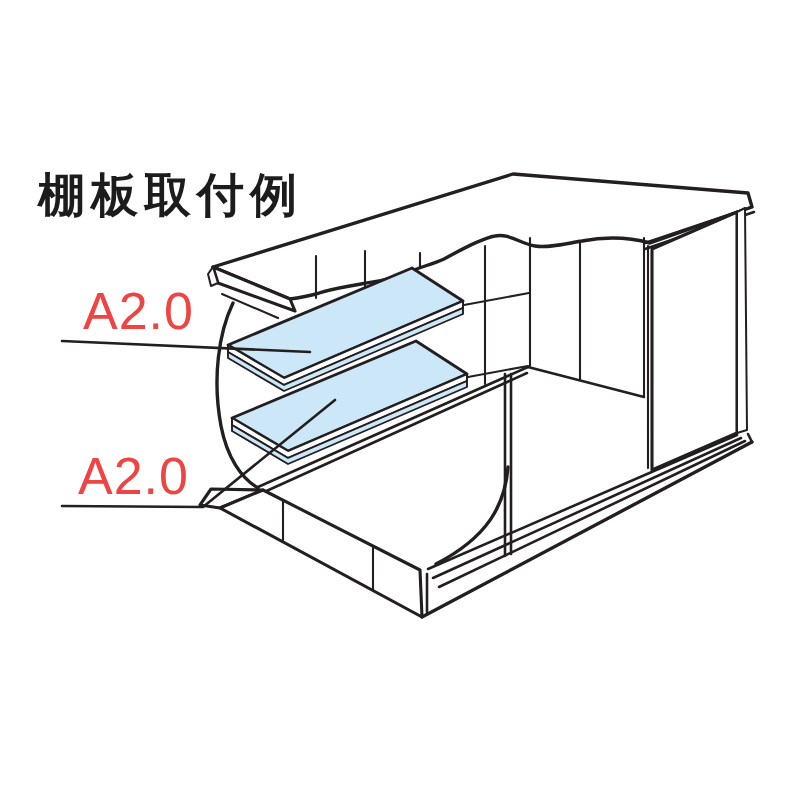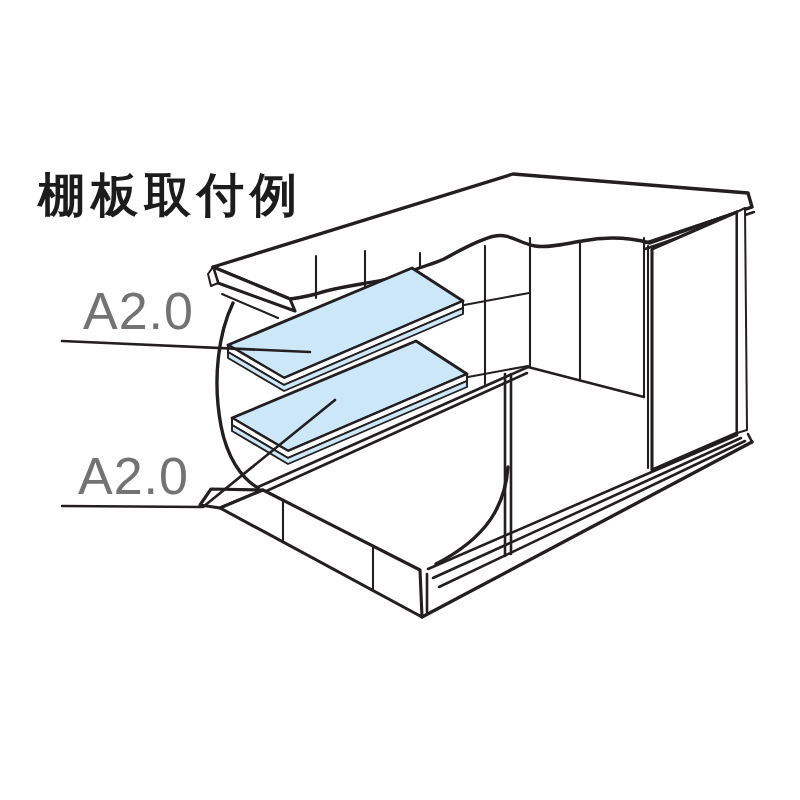--- a/index.html
+++ b/index.html
@@ -6,21 +6,21 @@
     --line:#231f20;
     --shelf_fill:#cbe7f8;
     --background:#ffffff;
   }
   html,body{margin:0;padding:0;width:800px;height:800px;background:var(--background);
     font-family:"Liberation Sans","DejaVu Sans",sans-serif;overflow:hidden;}
   .stage{position:relative;width:740px;height:800px;background:var(--background);border-radius:20px;}
   .stage svg{position:absolute;left:0;top:0;}
   .ttl{position:absolute;left:38px;top:164px;font-size:47px;font-weight:600;
     letter-spacing:6px;color:#1c1c1c;white-space:nowrap;}
-  .lbl{position:absolute;font-size:52px;font-weight:400;color:#737373;
+  .lbl{position:absolute;font-size:52px;font-weight:400;color:#ef4444;
     letter-spacing:1px;white-space:nowrap;}
   .lbl.one{left:83px;top:281px;}
   .lbl.two{left:78px;top:446px;}
   
   .ln{fill:none;stroke:var(--line);stroke-width:2.6;stroke-linecap:round;stroke-linejoin:round;}
   .lnT{fill:none;stroke:var(--line);stroke-width:3.4;stroke-linecap:round;stroke-linejoin:round;}
   .lnS{fill:none;stroke:var(--line);stroke-width:2.1;stroke-linecap:round;stroke-linejoin:round;}
   .wh{fill:#fff;stroke:var(--line);stroke-width:3.1;stroke-linejoin:round;}
   .wh2{fill:#fff;stroke:var(--line);stroke-width:2;stroke-linejoin:round;}
   .bl{fill:var(--shelf_fill);stroke:var(--line);stroke-width:2.9;stroke-linejoin:round;}

